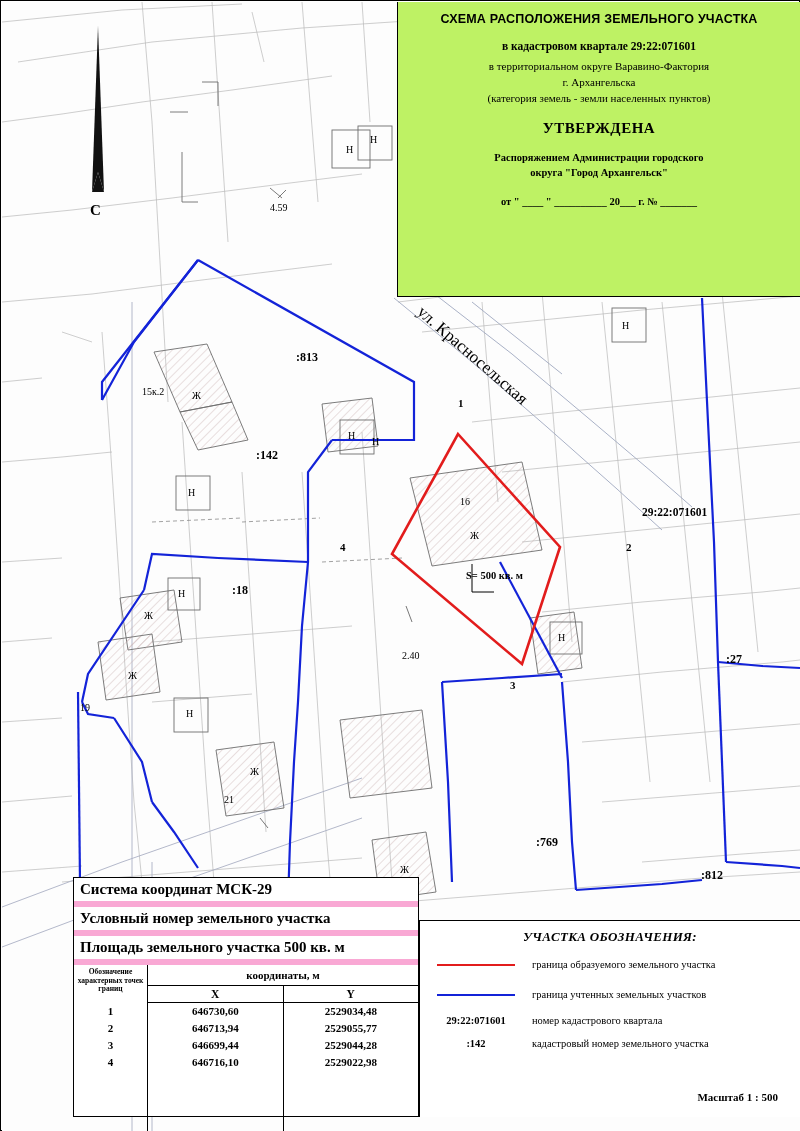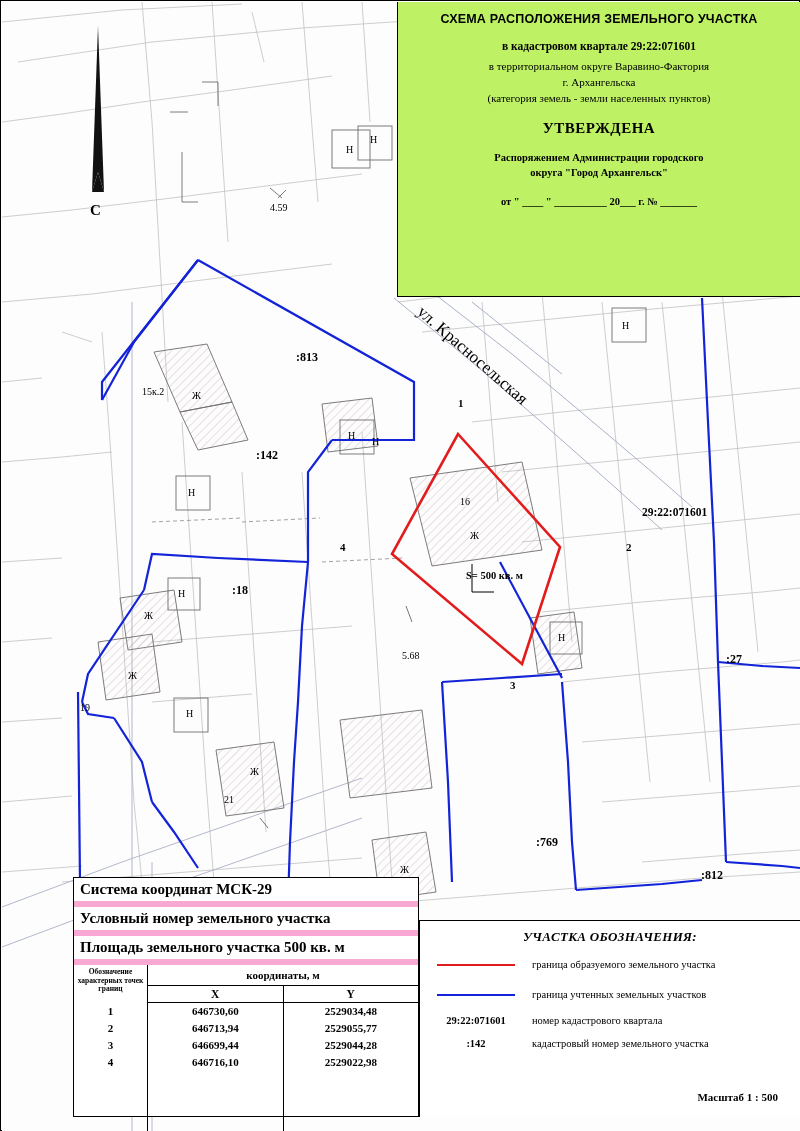--- a/index.html
+++ b/index.html
@@ -305,21 +305,21 @@
     <div class="lbl bld" style="left:620px; top:318px;">Н</div>
     <div class="lbl bld" style="left:126px; top:668px;">Ж</div>
     <div class="lbl bld" style="left:248px; top:764px;">Ж</div>
     <div class="lbl bld" style="left:398px; top:862px;">Ж</div>
     <div class="lbl bld" style="left:142px; top:608px;">Ж</div>
     <div class="lbl bld" style="left:458px; top:494px;">16</div>
     <div class="lbl bld" style="left:468px; top:528px;">Ж</div>
     <div class="lbl bld" style="left:222px; top:792px;">21</div>
     <div class="lbl bld" style="left:78px; top:700px;">19</div>
     <div class="lbl bld" style="left:268px; top:200px;">4.59</div>
-    <div class="lbl bld" style="left:400px; top:648px;">5.68</div>
+    <div class="lbl bld" style="left:400px; top:648px;">2.40</div>
     <div class="lbl bld" style="left:556px; top:630px;">Н</div>
     <div class="lbl bld" style="left:370px; top:434px;">Н</div>
   </div>
 
   <div class="header">
     <div class="h-title">СХЕМА РАСПОЛОЖЕНИЯ ЗЕМЕЛЬНОГО УЧАСТКА</div>
     <div class="h-kv">в кадастровом квартале 29:22:071601</div>
     <div class="h-line">в территориальном округе Варавино-Фактория</div>
     <div class="h-line small">г. Архангельска</div>
     <div class="h-line small">(категория земель - земли населенных пунктов)</div>

